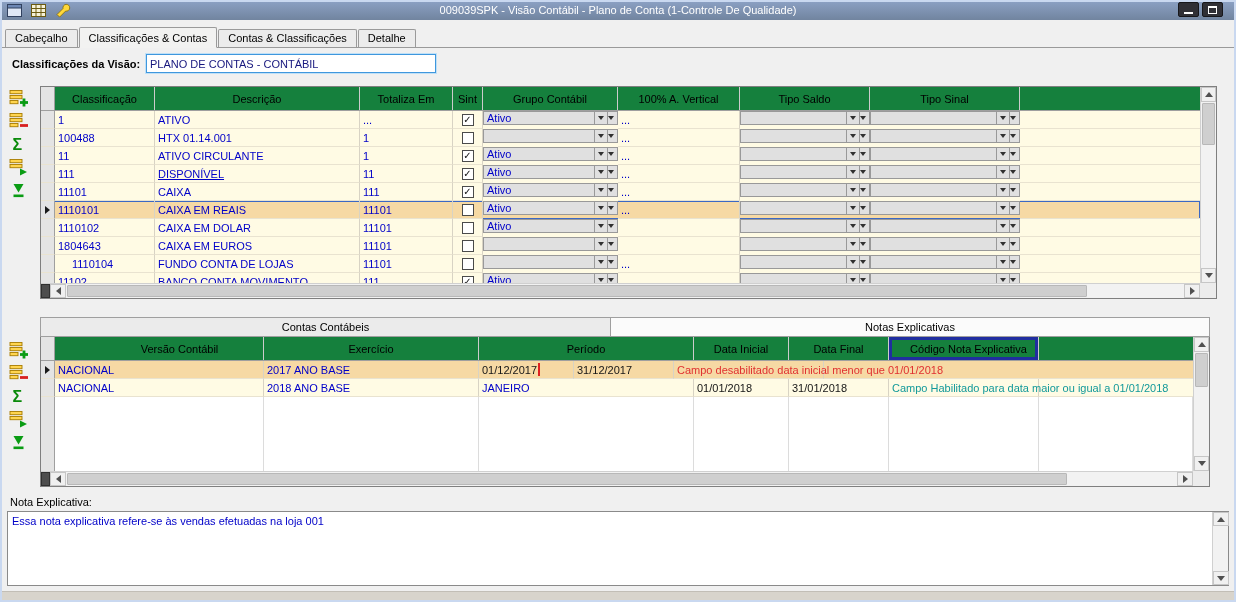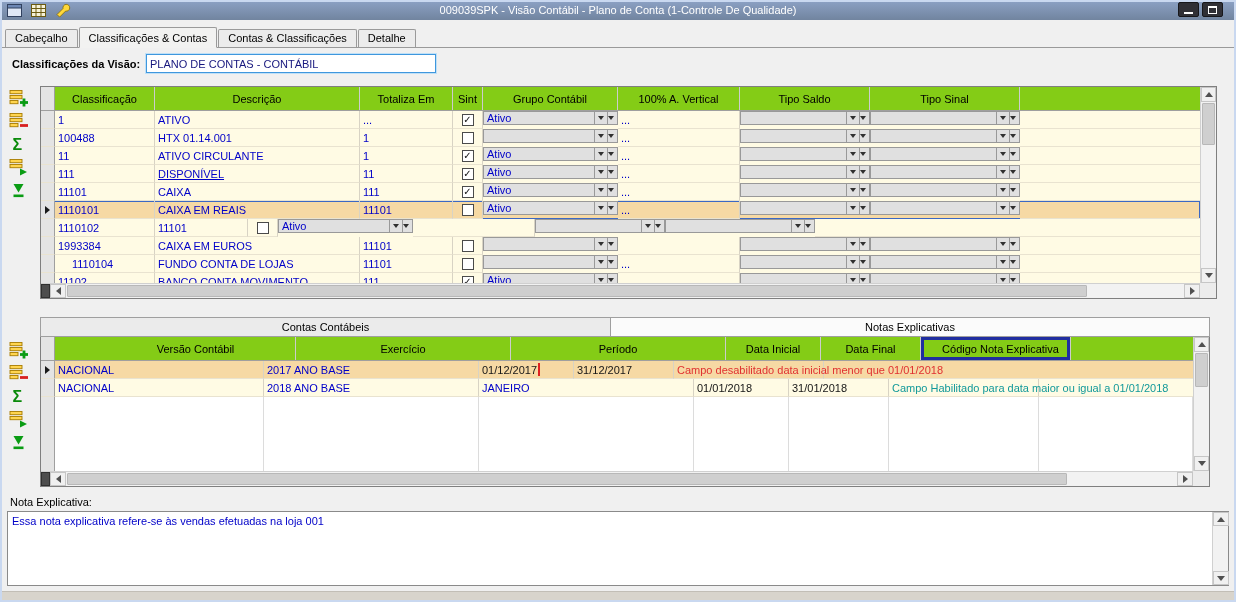--- a/index.html
+++ b/index.html
@@ -37,21 +37,21 @@
   #tools1{top:88px}
   #tools2{top:340px}
   .tool{width:22px;height:20px;display:flex;align-items:center;justify-content:center;background:transparent;border:0}
 
   
   .grid{position:absolute;background:#fff;border:1px solid #7f7f7f}
   #grid1{left:40px;top:86px;width:1177px;height:213px}
   #grid1 .rows{height:172px}
   #grid2{left:40px;top:336px;width:1170px;height:151px}
   #grid2 .rows{height:110px;display:flex;flex-direction:column}
-  .gheader{display:flex;height:24px;background:#84cc16;border-bottom:1px solid #9f9f9f;margin-right:16px}
+  .gheader{display:flex;height:24px;background:#15803d;border-bottom:1px solid #9f9f9f;margin-right:16px}
   .gh{display:flex;align-items:center;justify-content:center;border-right:1px solid #cccccc;
     overflow:hidden;white-space:nowrap;position:relative;flex:none}
   .gh.ind{width:14px;background:#e4e4e4;border-right:1px solid #9f9f9f}
   .gh.fill{flex:1;border-right:none}
   .rows{overflow:hidden;margin-right:16px;background:#fff}
   .grow{display:flex;height:18px;background:#fffbe4;flex:none}
   .gc{display:flex;align-items:center;padding:0 3px;border-right:1px solid #d8d3c4;
     border-bottom:1px solid #e9e3d0;color:#0000c8;overflow:hidden;white-space:nowrap;flex:none}
   .gc.ind{width:14px;background:#e4e4e4;border-right:1px solid #9f9f9f;padding:0;justify-content:center}
   .gc.fill{flex:1;border-right:none}
@@ -358,20 +358,21 @@
         </div>
         <div class="gc combo" style="width: 150px;">
           <div class="val"></div>
           <div class="combo"></div>
         </div>
         <div class="gc fill"></div>
       </div>
       <div class="grow">
         <div class="gc ind"></div>
         <div class="gc text" style="width: 100px;">1110102</div>
+        <div class="gc text" style="width: 205px;">CAIXA EM DOLAR</div>
         <div class="gc text" style="width: 93px;">11101</div>
         <div class="gc check ctr" style="width: 30px;">
           <div class="cb"></div>
         </div>
         <div class="gc combo" style="width: 135px;">
           <div class="val">Ativo</div>
           <div class="combo"></div>
         </div>
         <div class="gc text" style="width: 122px;"></div>
         <div class="gc combo" style="width: 130px;">
@@ -379,21 +380,21 @@
           <div class="combo"></div>
         </div>
         <div class="gc combo" style="width: 150px;">
           <div class="val"></div>
           <div class="combo"></div>
         </div>
         <div class="gc fill"></div>
       </div>
       <div class="grow">
         <div class="gc ind"></div>
-        <div class="gc text" style="width: 100px;">1993384</div>
+        <div class="gc text" style="width: 100px;">1804643</div>
         <div class="gc text" style="width: 205px;">CAIXA EM EUROS</div>
         <div class="gc text" style="width: 93px;">11101</div>
         <div class="gc check ctr" style="width: 30px;">
           <div class="cb"></div>
         </div>
         <div class="gc combo" style="width: 135px;">
           <div class="val"></div>
           <div class="combo"></div>
         </div>
         <div class="gc text" style="width: 122px;"></div>
@@ -516,21 +517,21 @@
       </div>
     <div class="hthumb" style="width:1000px"></div>
     <div class="hspacer"></div>
     <div class="sbtn">
         <span class="tri-rr"></span>
       </div>
   </div>
   <div class="corner"></div>
 <div class="gheader">
       <div class="gh ind"></div>
-      <div class="gh" style="width: 241px; padding-left: 41px;">Versão Contábil</div>
+      <div class="gh" style="width: 209px; padding-left: 41px;">Versão Contábil</div>
       <div class="gh" style="width: 215px; text-align: right;">Exercício</div>
       <div class="gh" style="width: 215px;">Período</div>
       <div class="gh" style="width: 95px;">Data Inicial</div>
       <div class="gh" style="width: 100px;">Data Final</div>
       <div class="gh" style="width: 150px; padding-left: 10px;">Código Nota Explicativa<div class="annotation"></div></div>
       <div class="gh fill"></div>
     </div>
     <div class="rows">
       <div class="grow sel">
         <div class="gc ind">

